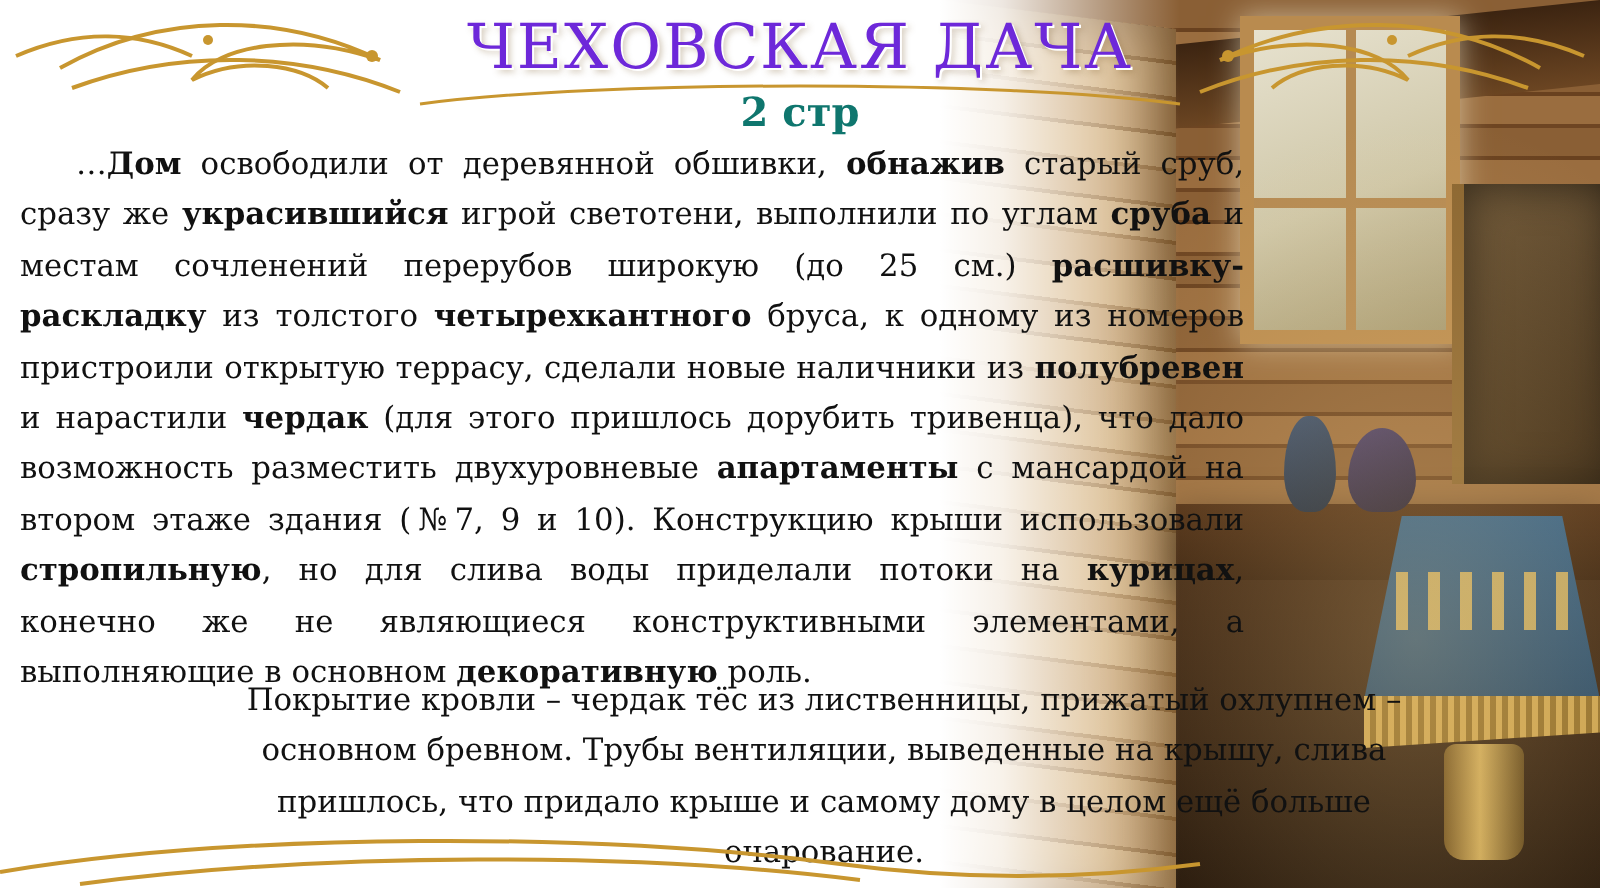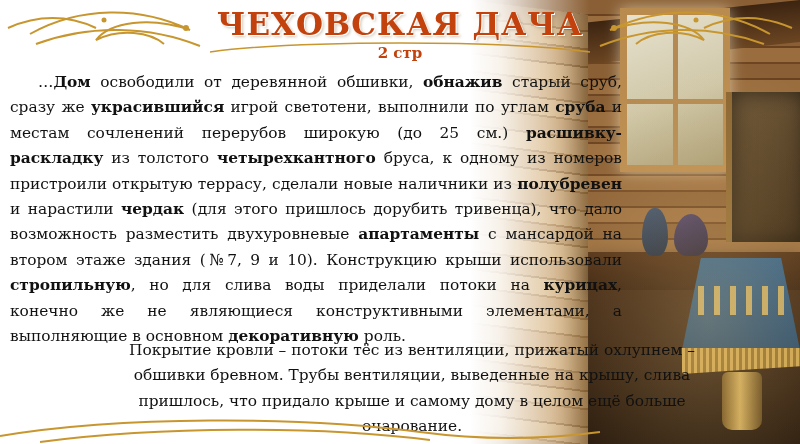--- a/index.html
+++ b/index.html
@@ -206,32 +206,32 @@
   
   .title-block {
     position: absolute;
     left: 0;
     top: 6px;
     width: 800px;
     text-align: center;
   }
   .title {
     font-family: "DejaVu Serif", serif;
-    font-weight: bold;
+    font-weight: normal;
     font-size: 31px;
     letter-spacing: 1px;
-    color: #c2410c;
+    color: #6d28d9;
     text-shadow: 1px 1px 0 #ffffff, 2px 2px 3px rgba(120,90,40,.35);
   }
   .subtitle {
     margin-top: 2px;
     font-family: "DejaVu Serif", serif;
     font-weight: bold;
-    font-size: 15px;
-    color: #c2410c;
+    font-size: 20px;
+    color: #0f766e;
   }
 
   
   .text-area {
     position: absolute;
     left: 10px;
     top: 70px;
     width: 612px;
     height: 300px;
     font-size: 15.4px;
@@ -313,21 +313,21 @@
   <div class="title-block">
     <div class="title">ЧЕХОВСКАЯ ДАЧА</div>
     <div class="subtitle">2 стр</div>
   </div>
 
   <div class="text-area">
     <p id="para-main"><span>…</span><b>Дом</b><span> освободили от деревянной обшивки, </span><b>обнажив</b><span> старый сруб, сразу же </span><b>украсившийся</b><span> игрой светотени, выполнили по углам </span><b>сруба</b><span> и местам   сочленений перерубов широкую (до 25 см.) </span><b>расшивку-раскладку</b><span> из толстого </span><b>четырехкантного</b><span> бруса, к одному из номеров пристроили открытую террасу, сделали новые наличники из </span><b>полубревен</b><span> и нарастили </span><b>чердак</b><span> (для этого пришлось дорубить тривенца), что дало возможность разместить двухуровневые </span><b>апартаменты</b><span> с мансардой на втором этаже здания (№7, 9 и 10). Конструкцию крыши использовали </span><b>стропильную</b><span>, но для слива воды приделали потоки на </span><b>курицах</b><span>, конечно же не являющиеся конструктивными элементами, а выполняющие в основном </span><b>декоративную</b><span> роль.</span></p>
   </div>
 
   <div class="closing">
-    <p id="para-closing"><span>Покрытие кровли – потоки </span><b>тёс</b><span> из вентиляции, прижатый охлупнем – </span><b>обшивки</b><span> бревном. Трубы вентиляции, выведенные на крышу, слива </span><b>пришлось</b><span>, что придало крыше и самому дому в целом ещё больше </span><b>очарование</b><span>.</span></p>
+    <p id="para-closing"><span>Покрытие кровли – чердак </span><b>тёс</b><span> из лиственницы, прижатый охлупнем – </span><b>основном</b><span> бревном. Трубы вентиляции, выведенные на крышу, слива </span><b>пришлось</b><span>, что придало крыше и самому дому в целом ещё больше </span><b>очарование</b><span>.</span></p>
   </div>
 
   <svg class="bottom-swash" viewBox="0 0 800 34" preserveAspectRatio="none">
     <g fill="none" stroke="#c8962f" stroke-width="2">
       <path d="M0,26 C120,6 300,6 420,22 C480,30 540,30 600,22"></path>
       <path d="M40,32 C160,16 320,16 430,30"></path>
     </g>
   </svg>
 
 </div>

